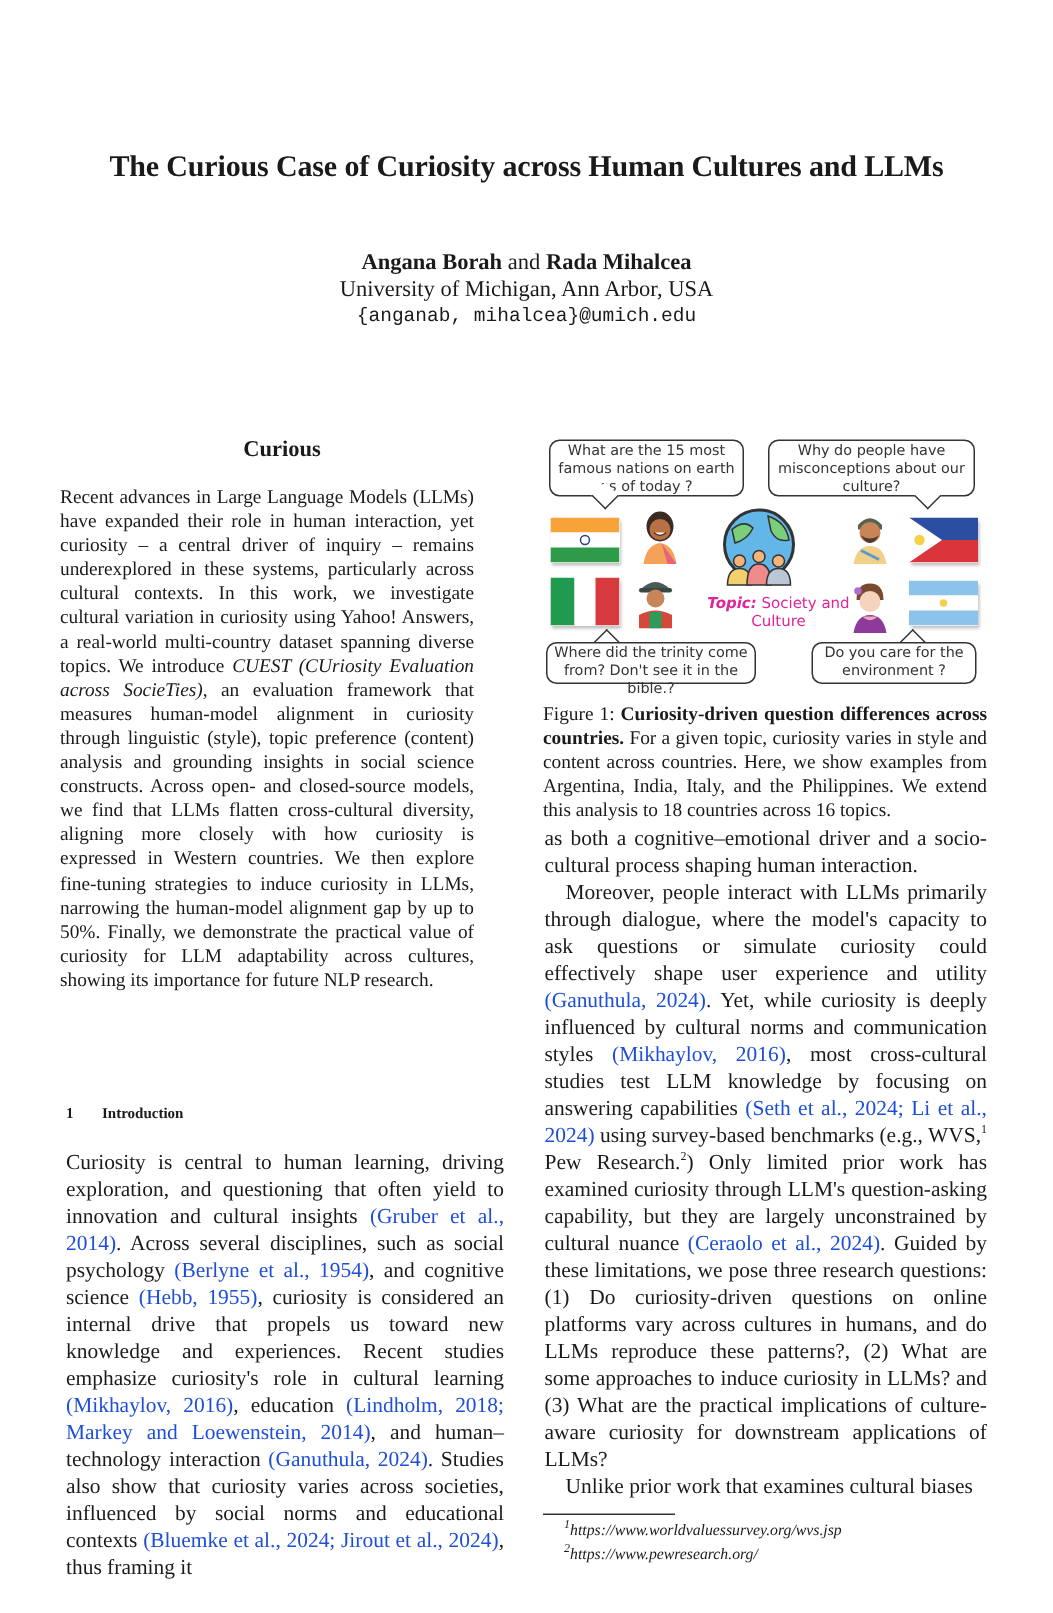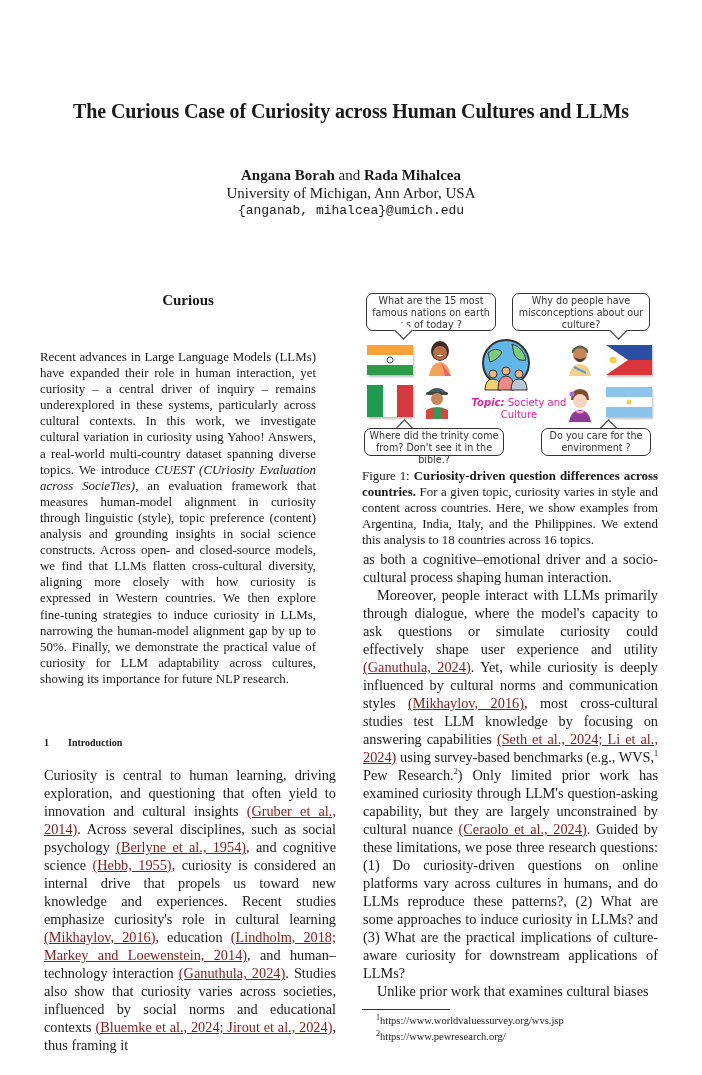--- a/index.html
+++ b/index.html
@@ -2,38 +2,38 @@
 <html><head>
 <meta charset="utf-8">
 <style>
   html, body { margin: 0; padding: 0; background: #ffffff; }
   body { width: 702px; height: 1075px; position: relative; overflow: hidden; font-family: "Liberation Serif", "DejaVu Serif", serif; color: #1a1a1a; }
   .title { position: absolute; top: 100px; left: 0; width: 702px; text-align: center; font-weight: bold; font-size: 20px; letter-spacing: -0.1px; }
   .authors { position: absolute; top: 166px; left: 0; width: 702px; text-align: center; font-size: 15px; line-height: 18px; }
   .authors b { font-weight: bold; }
   .email { font-family: Liberation Mono, monospace; font-size: 13px; }
   .abs-title { position: absolute; left: 44px; top: 292px; width: 288px; text-align: center; font-weight: bold; font-size: 15px; }
-  .abs { position: absolute; left: 40px; top: 323px; width: 276px; font-size: 12.9px; line-height: 16.1px; text-align: justify; margin-top: 26px; }
+  .abs { position: absolute; left: 40px; top: 323px; width: 276px; font-size: 12.9px; line-height: 16.1px; text-align: justify; }
   .sec { position: absolute; left: 44px; top: 737px; font-weight: bold; font-size: 10px; }
   .sec .num { display: inline-block; width: 24px; }
   .intro { position: absolute; left: 44px; top: 766px; width: 292px; font-size: 14.3px; line-height: 18px; text-align: justify; }
-  .cite { color: #7f1d1d; text-decoration: underline; }
+  .cite { color: #1d4ed8; }
   .para-indent { text-indent: 14px; }
   .bubble { position: absolute; border: 1.2px solid #333; border-radius: 7px; background: #fff; font-family: "DejaVu Sans", sans-serif; font-size: 9.6px; line-height: 12px; text-align: center; color: #333; padding: 1px 3px; box-sizing: border-box; }
   .tail { position: absolute; width: 12px; height: 12px; background: #fff; border-right: 1.2px solid #333; border-bottom: 1.2px solid #333; transform: rotate(45deg); }
   .tail.up { transform: rotate(-135deg); }
   .flag { position: absolute; width: 46px; height: 30px; box-shadow: 1px 2px 2px rgba(0,0,0,0.25); }
   .person { position: absolute; width: 26px; height: 36px; }
   .topic { position: absolute; left: 466px; top: 397px; width: 106px; text-align: center; font-family: "DejaVu Sans", sans-serif; font-size: 10px; line-height: 12px; color: #e0249a; }
   .topic b { font-style: italic; font-weight: bold; }
   .caption { position: absolute; left: 362px; top: 468px; width: 296px; font-size: 12.9px; line-height: 16.1px; text-align: justify; }
   .caption b { font-weight: bold; }
   .rtext { position: absolute; left: 363px; top: 550px; width: 295px; font-size: 14.3px; line-height: 18px; text-align: justify; }
   .fnrule { position: absolute; left: 362px; top: 1009px; width: 88px; height: 0; border-top: 1px solid #333; }
-  .fn { position: absolute; left: 376px; font-size: 10.5px; line-height: 13px; }
+  .fn { position: absolute; left: 376px; font-size: 10.5px; line-height: 13px; font-style: italic; }
   sup { font-size: 8px; vertical-align: super; line-height: 0; }
 </style>
 </head>
 <body>
 
 <div class="title">The Curious Case of Curiosity across Human Cultures and LLMs</div>
 
 <div class="authors">
   <div>
     <b>Angana Borah</b><span> and </span><b>Rada Mihalcea</b>

